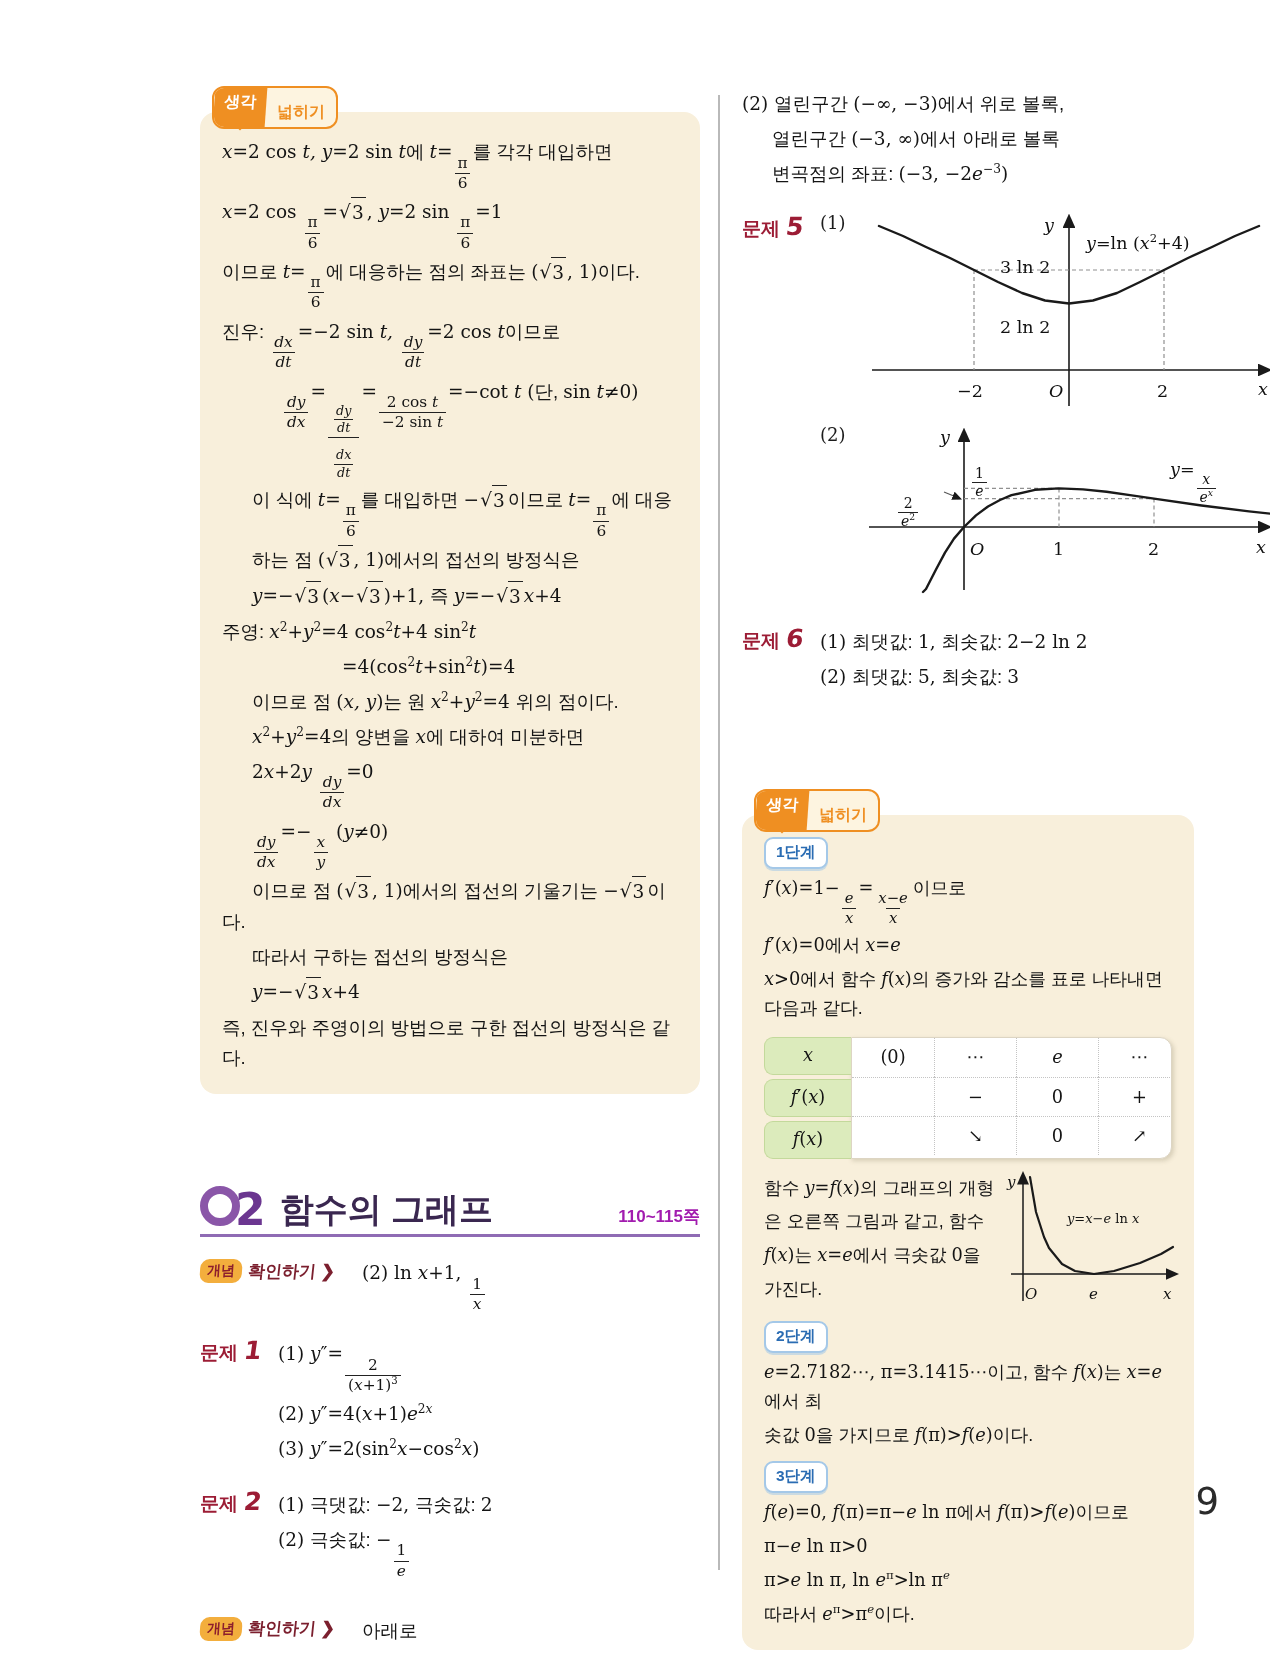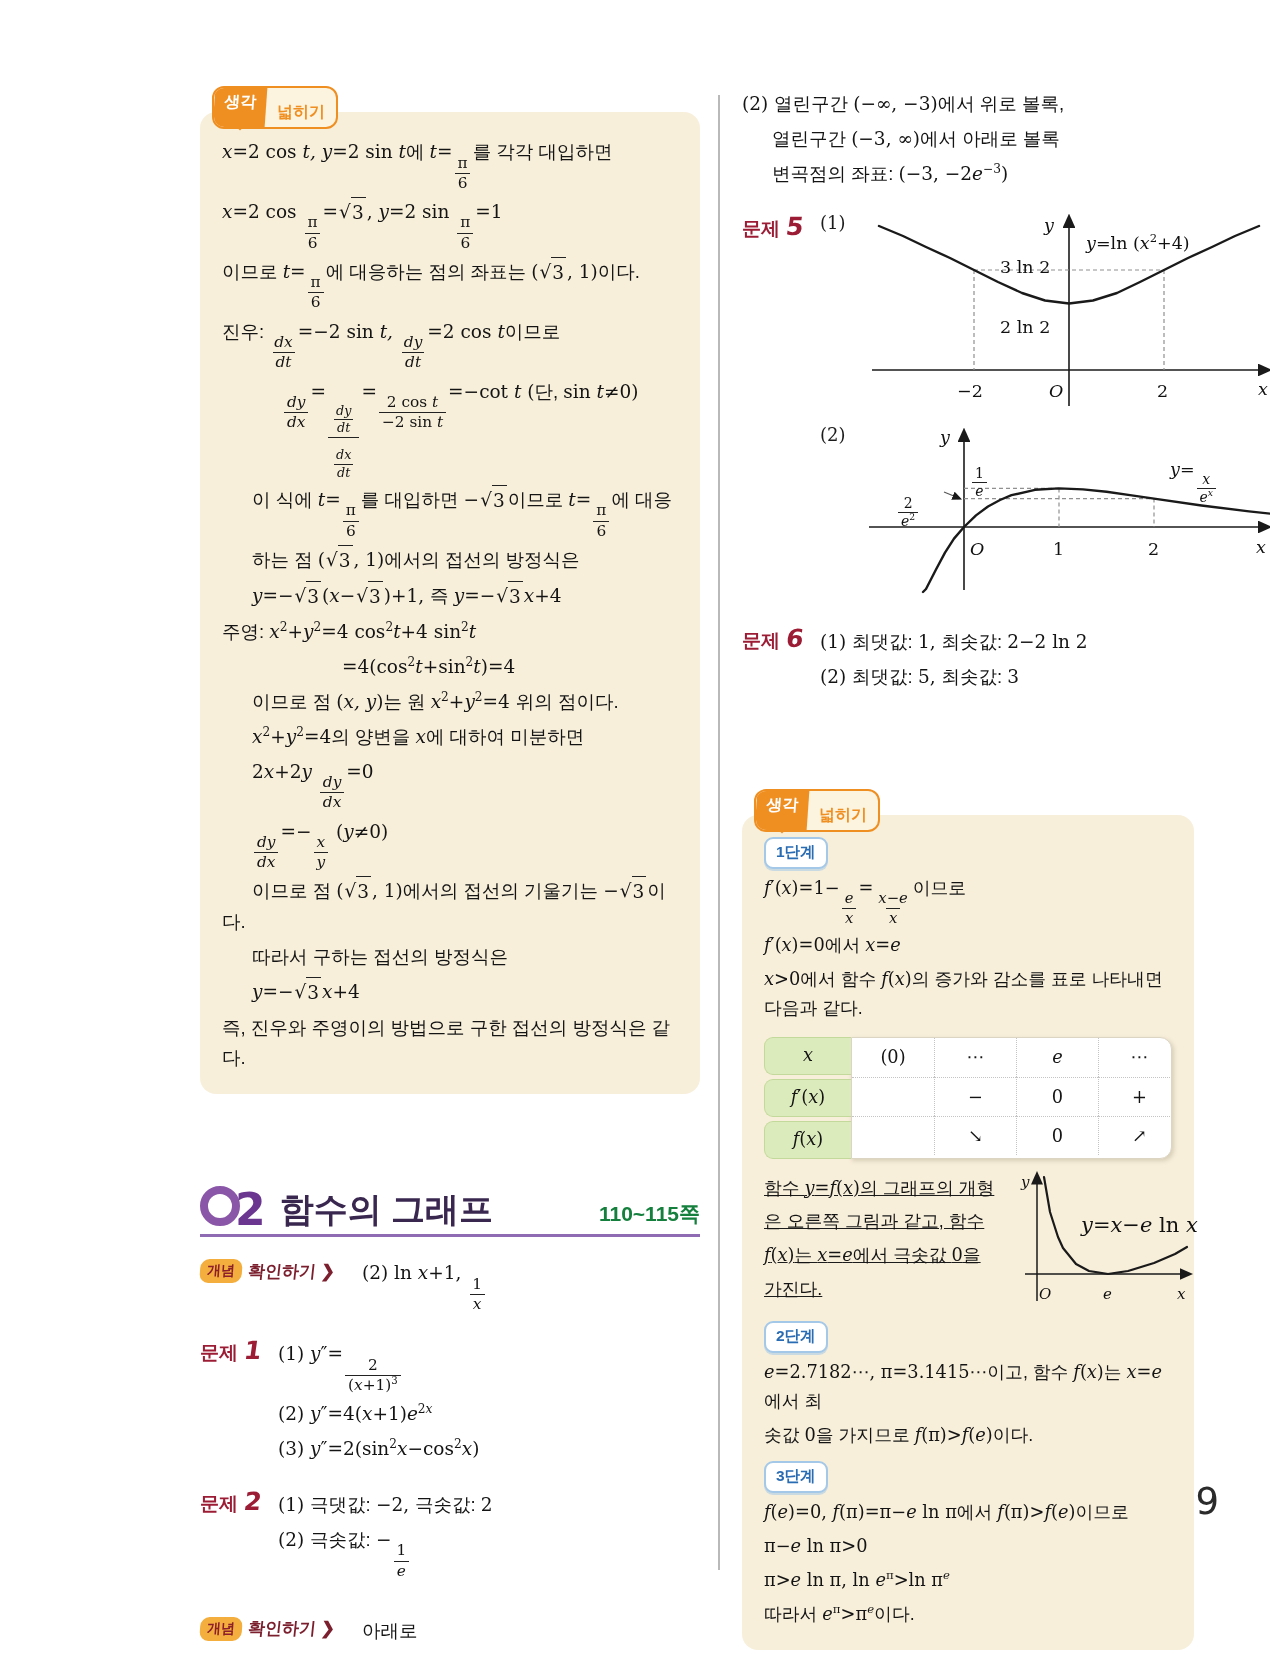--- a/index.html
+++ b/index.html
@@ -39,21 +39,21 @@
   .rbar{border-top:1.5px solid #222;padding:0 2px 0 1px;}
 
   
   .section-header{margin-top:92px;border-bottom:3px solid #8f6bb4;padding-bottom:6px;}
   .sec-row{display:flex;align-items:flex-end;}
   .sec-ring{width:24px;height:24px;border:8px solid #8a56a8;border-radius:50%;background:#fff;
             display:inline-block;margin-bottom:2px;}
   .sec-num{font-size:44px;font-weight:800;color:#6b3690;line-height:0.85;margin-left:-5px;
            font-family:"DejaVu Sans",sans-serif;letter-spacing:-2px;}
   .sec-title{font-size:34px;font-weight:800;color:#3a2750;margin-left:16px;line-height:1.1;}
-  .sec-pages{margin-left:auto;font-size:21px;color:#15803d;font-weight:bold;}
+  .sec-pages{margin-left:auto;font-size:17px;color:#a21caf;font-weight:bold;}
 
   
   .prow{display:flex;align-items:flex-start;gap:12px;margin:16px 0;}
   .plabel{flex:0 0 66px;display:inline-flex;align-items:baseline;color:#9c1c35;font-weight:800;
           font-size:19px;padding-top:6px;white-space:nowrap;}
   .pnum{font-family:"DejaVu Sans",sans-serif;font-weight:800;font-size:25px;line-height:0.9;
         margin-left:6px;display:inline-block;transform:skewX(-8deg);}
   .pbody{flex:1;min-width:0;}
   .concept-badge{flex:0 0 150px;display:inline-flex;align-items:center;padding-top:6px;white-space:nowrap;}
   .cchip{background:#f3ae3d;color:#8d1f2d;font-weight:800;font-size:14px;border-radius:9px;
@@ -83,21 +83,21 @@
   .th .math-line{margin:0;font-size:17px;}
   .tbl-body{background:#fff;border:1px solid #ddd5c3;border-radius:0 12px 12px 0;
             box-shadow:1.5px 2px 4px rgba(120,110,80,.25);display:grid;
             grid-template-columns:repeat(4,82px);grid-auto-rows:39.3px;overflow:hidden;}
   .td{display:flex;align-items:center;justify-content:center;border-left:1px dotted #c4c4c4;
       border-top:1px dotted #c4c4c4;}
   .td.c1{border-left:none;}
   .td.r1{border-top:none;}
   .td .math-line{margin:0;font-size:17px;}
 
-  .para-graph{display:flex;gap:20px;align-items:flex-start;margin-top:8px;text-decoration:underline;}
+  .para-graph{display:flex;gap:6px;align-items:flex-start;margin-top:8px;}
   .pg-text{flex:0 0 235px;}
   .pg-text .math-line{font-size:17.5px;}
   .think2 .math-line{font-size:17.8px;}
 
   
   .page-footer{position:absolute;top:1480px;right:52px;display:flex;align-items:center;gap:12px;}
   .chapter{font-size:16px;color:#3a3a3a;font-weight:bold;}
   .fbar{width:2px;height:20px;background:#9b6a77;}
   .pageno{font-size:37px;color:#2b2b2b;font-family:"DejaVu Sans",sans-serif;letter-spacing:-1px;}
 </style>
@@ -367,21 +367,21 @@
               <defs>
                   <marker id="ar3" markerWidth="9" markerHeight="8" refX="5" refY="4" orient="auto">
                     <path d="M0,0 L9,4 L0,8 z" fill="#1a1a1a"></path>
                   </marker>
                 </defs>
               <line x1="6" y1="105" x2="168" y2="105" stroke="#1a1a1a" stroke-width="1.5" marker-end="url(#ar3)"></line>
               <line x1="18" y1="132" x2="18" y2="8" stroke="#1a1a1a" stroke-width="1.5" marker-end="url(#ar3)"></line>
               <polyline points="25,8 31,43 39,68 44,79 57,95 70,102 89,105 109,102 135,94 156,85 168,78" fill="none" stroke="#1a1a1a" stroke-width="2.2" stroke-linejoin="round" stroke-linecap="round"></polyline>
             </svg>
             <div class="glabel math-line" style="left:2px;top:-4px;font-style:italic;font-size:15px;"><span class="v">y</span></div>
-            <div class="glabel math-line" style="left:62px;top:34px;font-size:21px;"><span class="v">y</span><span class="mn">=</span><span class="v">x</span><span class="mn">−</span><span class="v">e </span><span class="fn">ln </span><span class="v">x</span></div>
+            <div class="glabel math-line" style="left:62px;top:34px;font-size:13px;"><span class="v">y</span><span class="mn">=</span><span class="v">x</span><span class="mn">−</span><span class="v">e </span><span class="fn">ln </span><span class="v">x</span></div>
             <div class="glabel math-line" style="left:20px;top:108px;font-size:15px;"><span class="v">O</span></div>
             <div class="glabel math-line" style="left:84px;top:108px;font-style:italic;font-size:15px;"><span class="v">e</span></div>
             <div class="glabel math-line" style="left:158px;top:108px;font-style:italic;font-size:15px;"><span class="v">x</span></div>
           </div>
         </div>
 
         <div class="step-row"><span class="step-badge">2단계</span></div>
         <div class="math-block">
             <div class="math-line"><span class="v">e</span><span class="mn">=2.7182⋯, π=3.1415⋯</span><span class="ko">이고, 함수 </span><span class="v">f</span><span class="mn">(</span><span class="v">x</span><span class="mn">)</span><span class="ko">는 </span><span class="v">x</span><span class="mn">=</span><span class="v">e</span><span class="ko">에서 최</span></div>
             <div class="math-line"><span class="ko">솟값 </span><span class="mn">0</span><span class="ko">을 가지므로 </span><span class="v">f</span><span class="mn">(π)&gt;</span><span class="v">f</span><span class="mn">(</span><span class="v">e</span><span class="mn">)</span><span class="ko">이다.</span></div>

